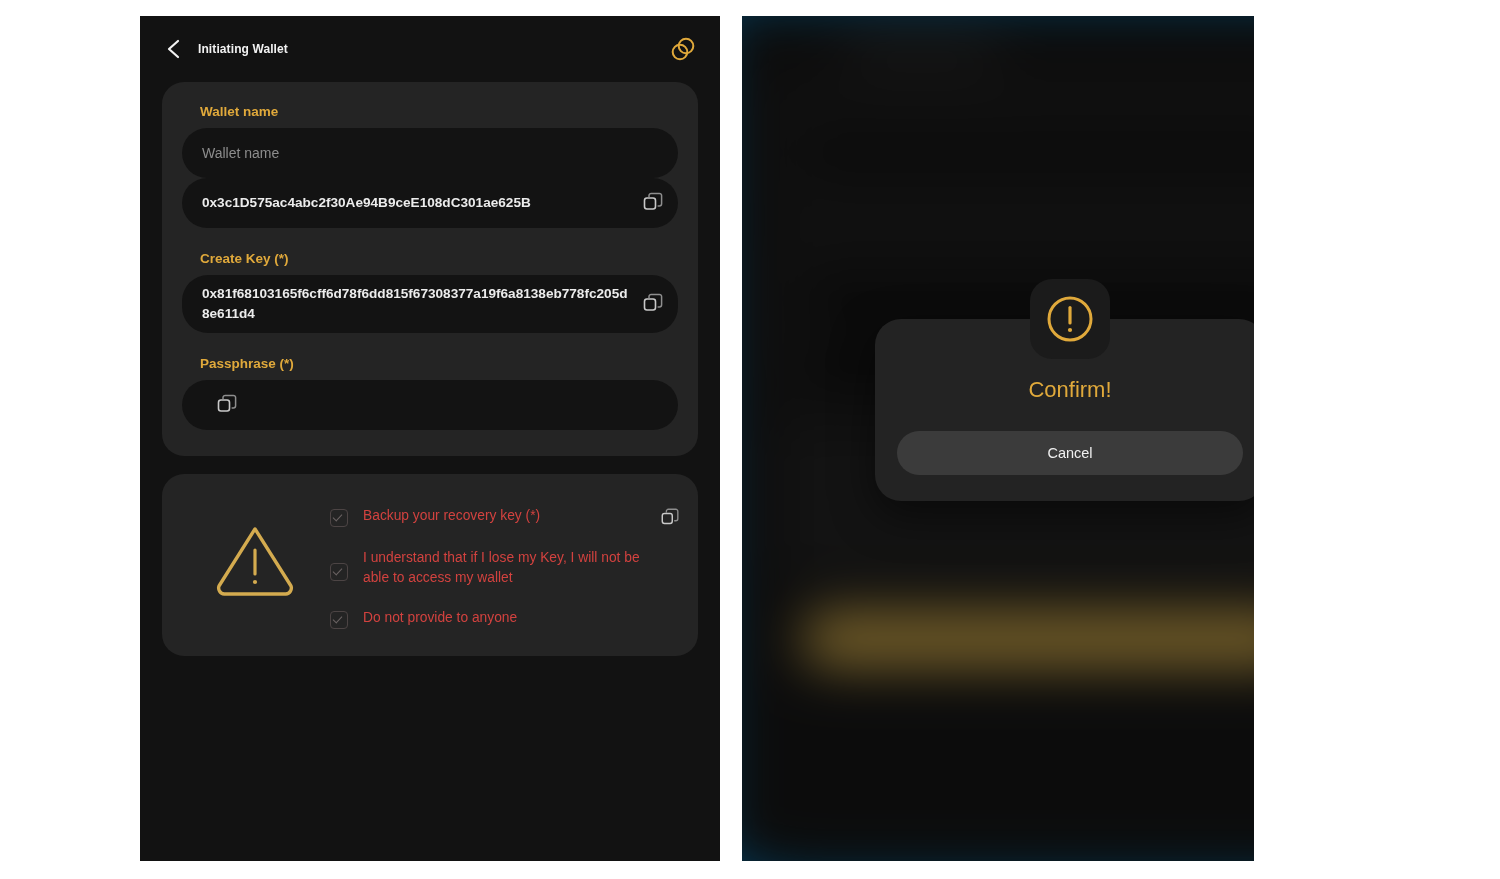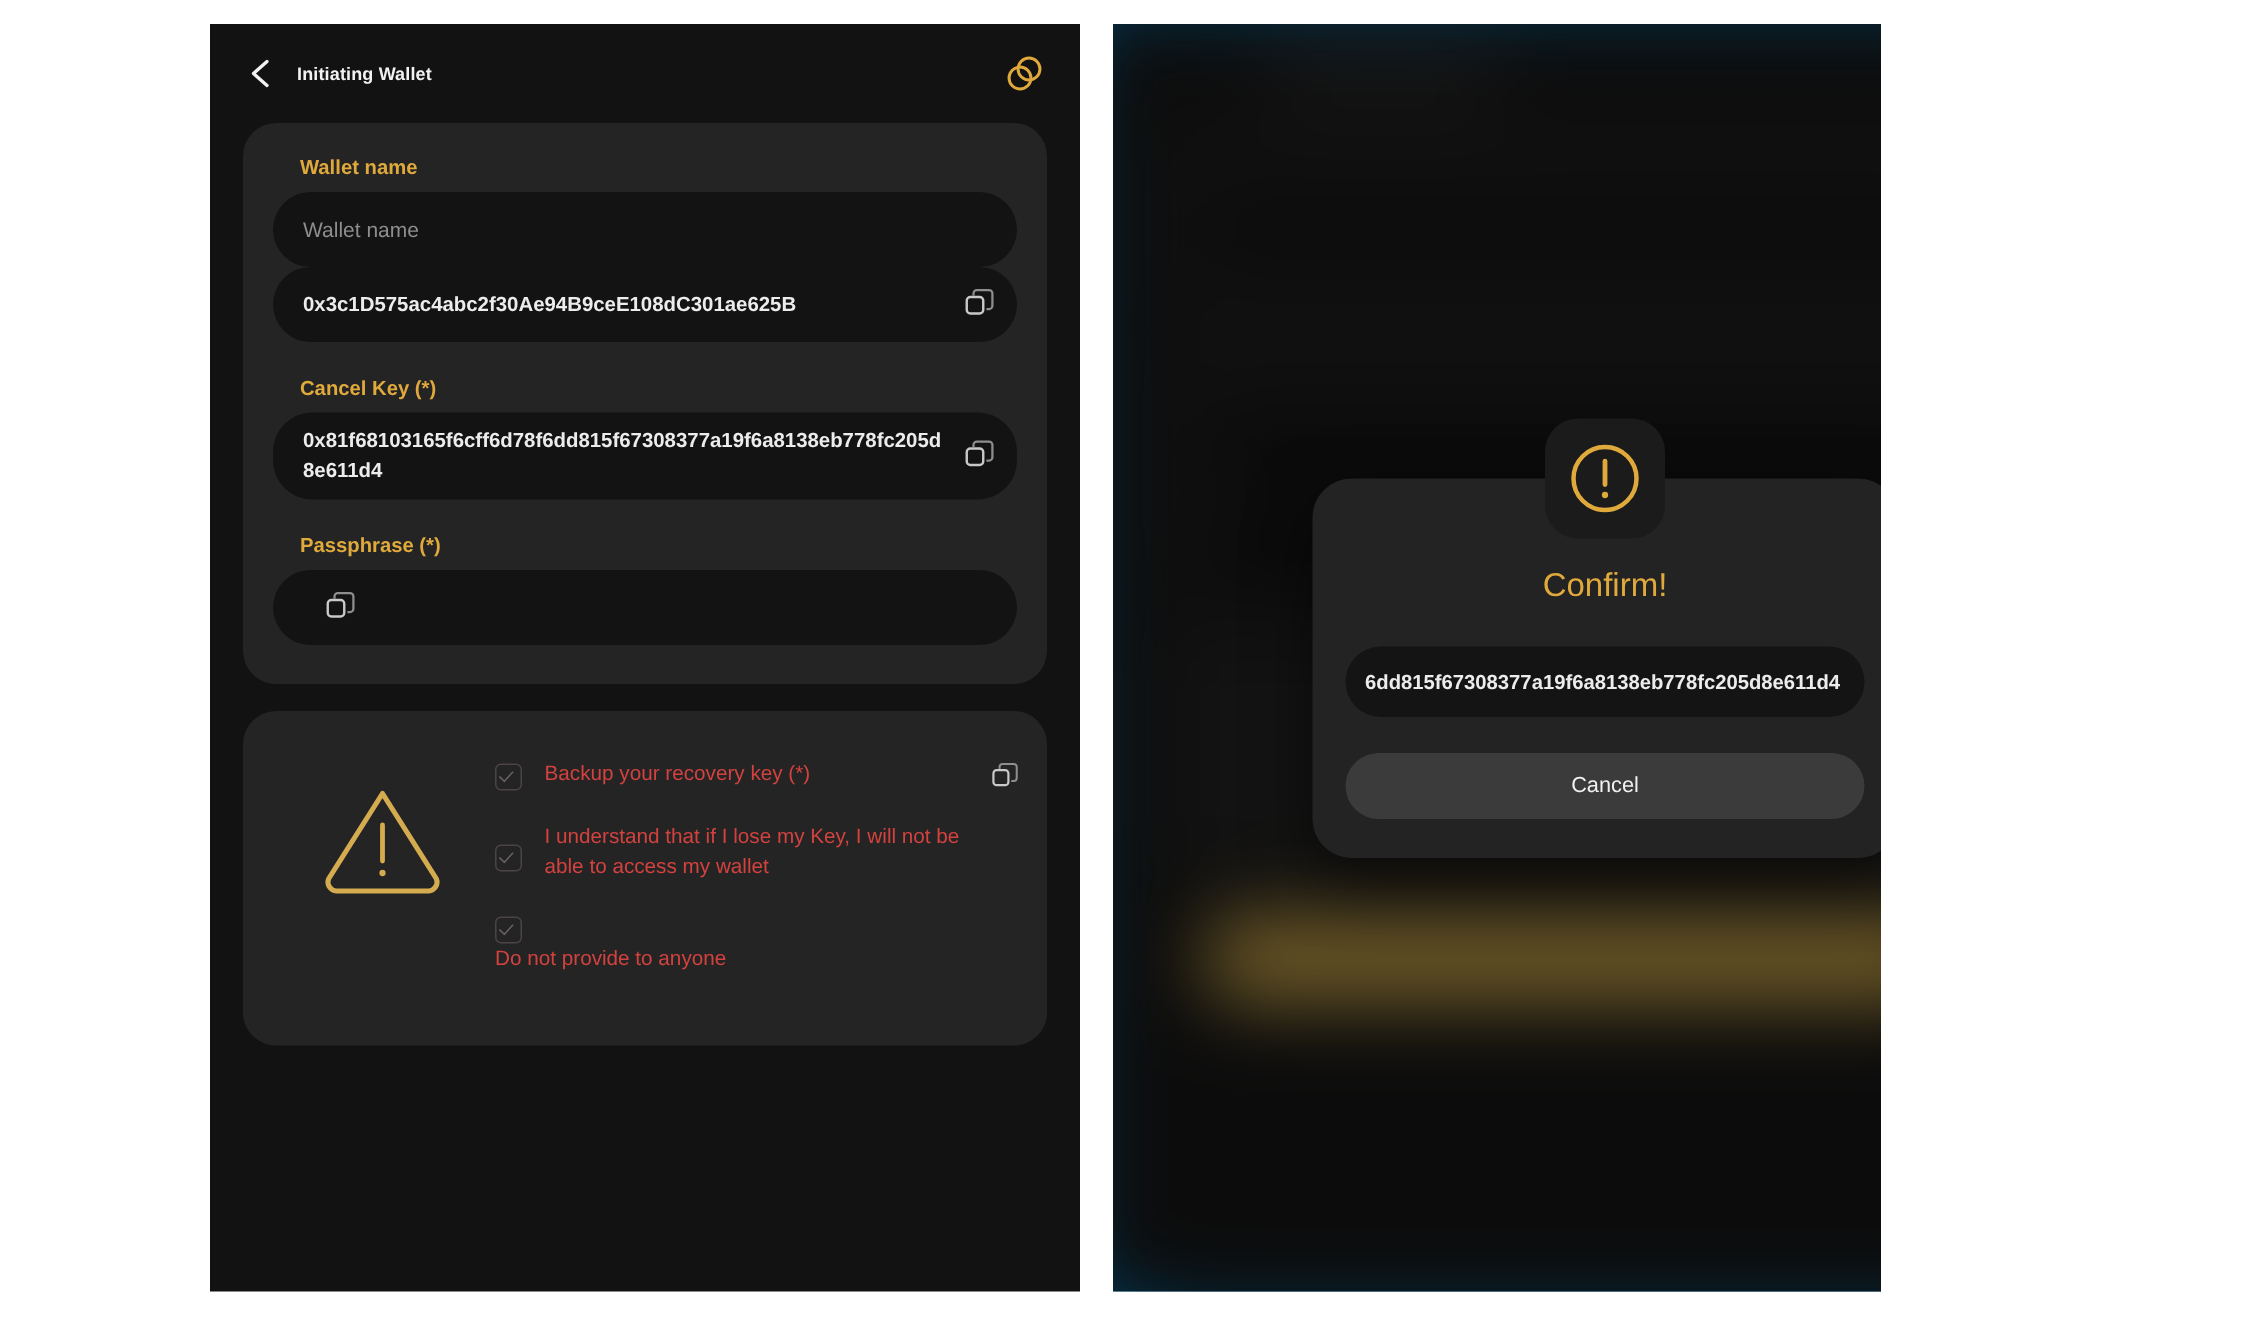--- a/index.html
+++ b/index.html
@@ -132,21 +132,21 @@
   }
   .warn-list {
     flex: 1 1 auto;
     padding-top: 6px;
   }
   .warn-row {
     display: flex;
     align-items: flex-start;
     margin-bottom: 20px;
   }
-  .warn-row:last-child { margin-bottom: 0; flex-direction: column; }
+  .warn-row:last-child { margin-bottom: 0; }
   .checkbox {
     flex: 0 0 auto;
     width: 16px;
     height: 16px;
     border: 1.3px solid #4c4444;
     border-radius: 4px;
     margin-right: 15px;
     margin-top: 3px;
     position: relative;
     cursor: pointer;
@@ -302,21 +302,21 @@
       </div>
 
       <div class="input-pill">
         <div class="value">0x3c1D575ac4abc2f30Ae94B9ceE108dC301ae625B</div>
         <svg class="copy-btn" viewBox="0 0 22 22">
           <rect x="2.5" y="6" width="11" height="11" rx="2.4" fill="none" stroke="#c9c9c9" stroke-width="1.6"></rect>
           <path d="M7 5.2 V3.6 a2.2 2.2 0 0 1 2.2 -2.2 H17.4 a2.2 2.2 0 0 1 2.2 2.2 V11.8 a2.2 2.2 0 0 1 -2.2 2.2 H15.6" fill="none" stroke="#8e8e8e" stroke-width="1.5"></path>
         </svg>
       </div>
 
-      <div class="field-label spaced">Cancel Key (*)</div>
+      <div class="field-label spaced">Create Key (*)</div>
       <div class="input-pill">
         <div class="value">0x81f68103165f6cff6d78f6dd815f67308377a19f6a8138eb778fc205d8e611d4</div>
         <svg class="copy-btn" viewBox="0 0 22 22">
           <rect x="2.5" y="6" width="11" height="11" rx="2.4" fill="none" stroke="#c9c9c9" stroke-width="1.6"></rect>
           <path d="M7 5.2 V3.6 a2.2 2.2 0 0 1 2.2 -2.2 H17.4 a2.2 2.2 0 0 1 2.2 2.2 V11.8 a2.2 2.2 0 0 1 -2.2 2.2 H15.6" fill="none" stroke="#8e8e8e" stroke-width="1.5"></path>
         </svg>
       </div>
 
       <div class="field-label spaced">Passphrase (*)</div>
       <div class="input-pill">
@@ -382,23 +382,20 @@
       <div id="modal-badge">
         <svg width="52" height="52" viewBox="0 0 52 52">
           <circle cx="26" cy="26" r="21" fill="none" stroke="#e0a93b" stroke-width="3"></circle>
           <line x1="26" y1="14.5" x2="26" y2="30" stroke="#e0a93b" stroke-width="3.2" stroke-linecap="round"></line>
           <circle cx="26" cy="37" r="2.1" fill="#e0a93b"></circle>
         </svg>
       </div>
 
       <div id="modal-title">Confirm!</div>
 
-      <div id="modal-input">
-        <div class="value">6dd815f67308377a19f6a8138eb778fc205d8e611d4</div>
-      </div>
 
       <div id="modal-actions">
         <button class="modal-btn cancel">Cancel</button>
       </div>
     </div>
   </div>
 
 </div>
 
 </body></html>

